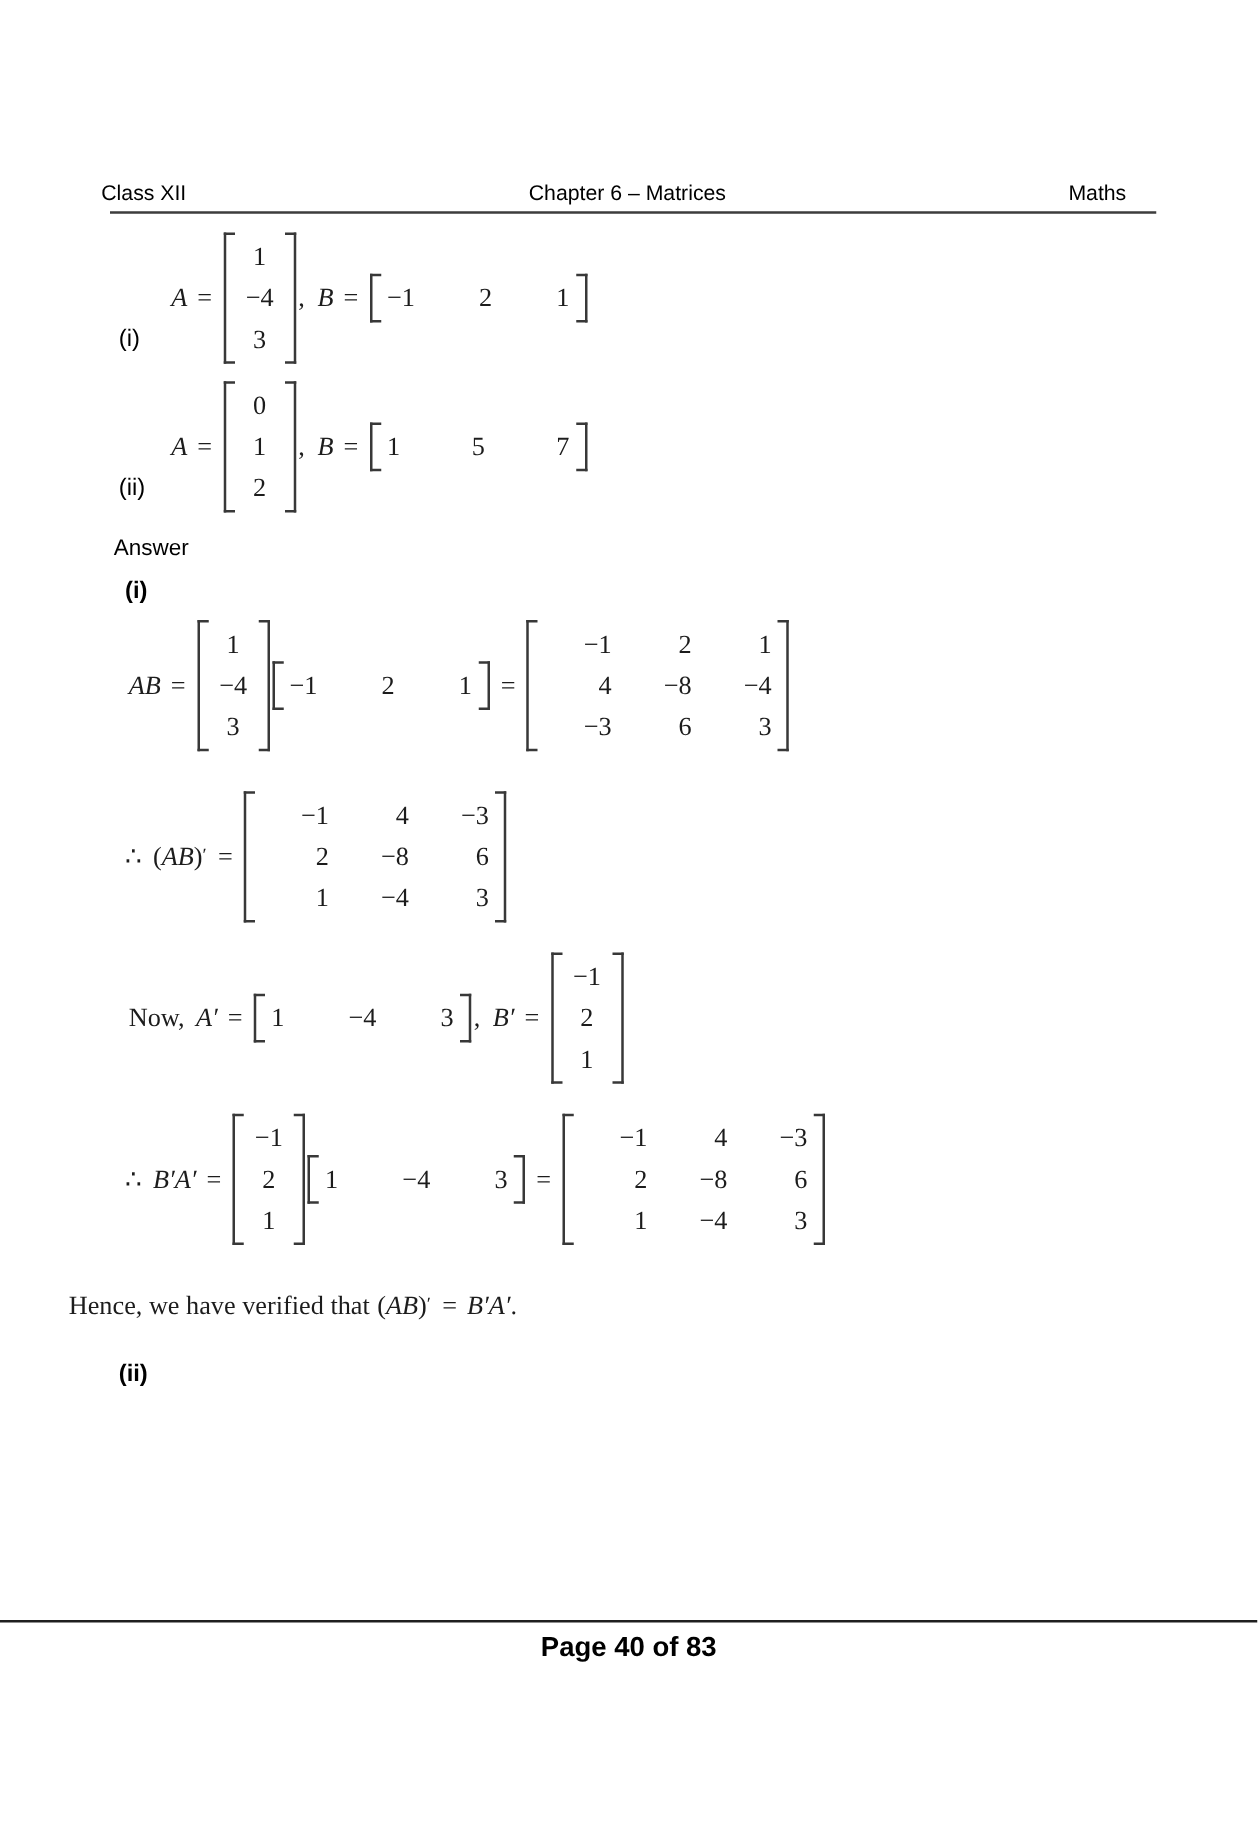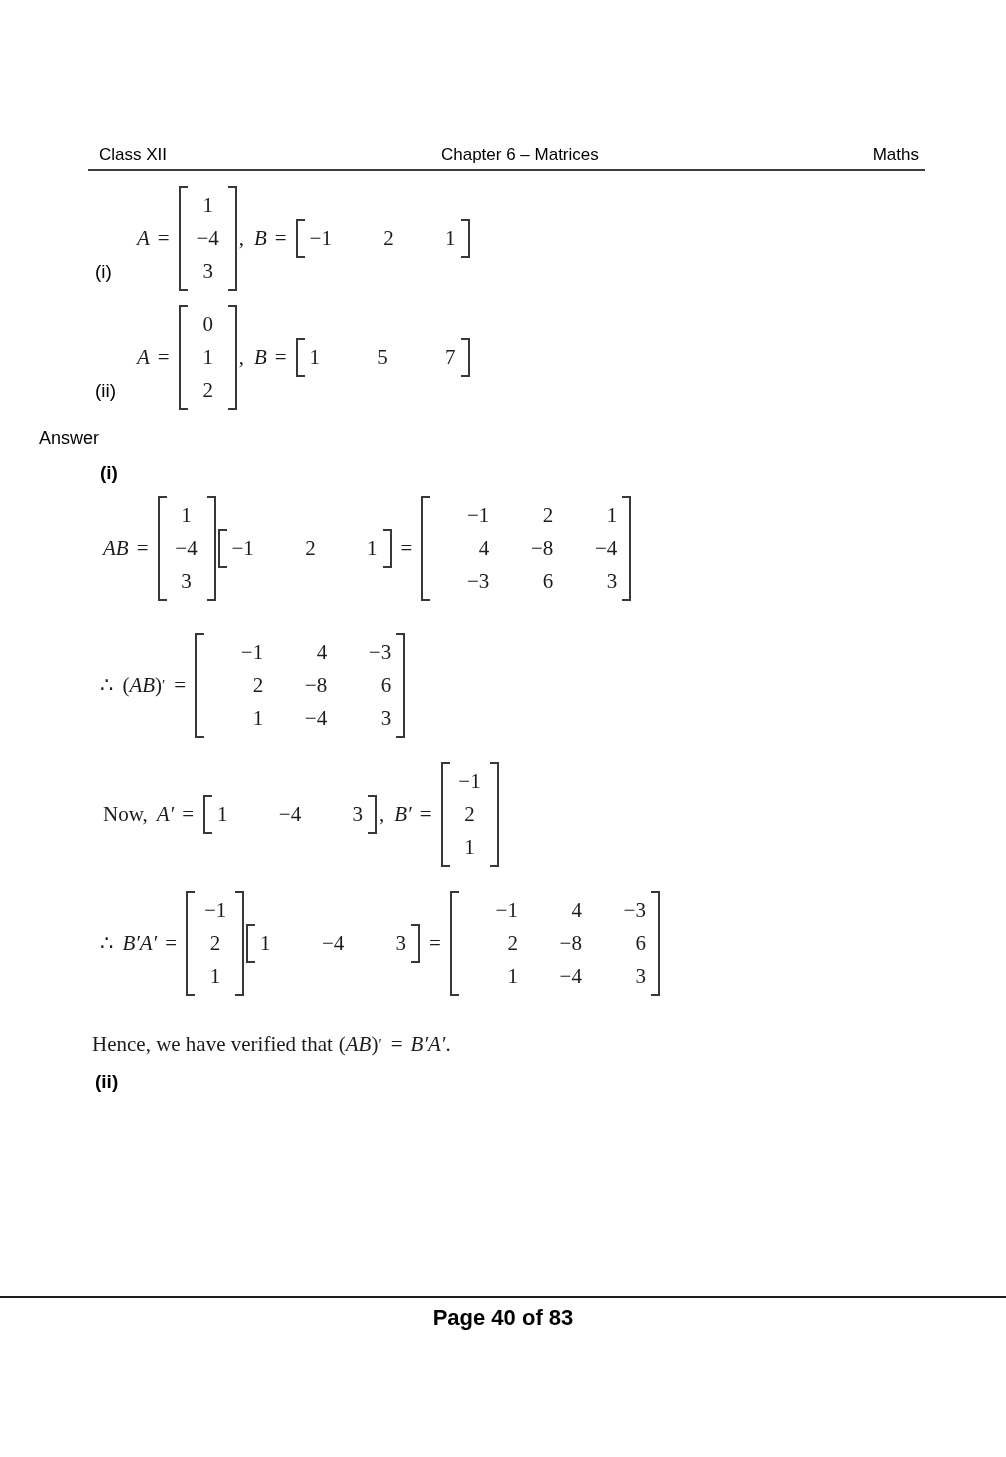--- a/index.html
+++ b/index.html
@@ -1,43 +1,43 @@
 <!DOCTYPE html>
 <html><head>
 <meta charset="utf-8">
 <style>
   html,body{margin:0;padding:0;}
   body{
     width:1006px;height:1457px;position:relative;background:#ffffff;
     font-family:"Liberation Sans",sans-serif;color:#111;overflow:hidden;
   }
   
-  .header{position:absolute;top:145px;left:99px;width:820px;display:flex;
+  .header{position:absolute;top:145px;left:81px;width:820px;display:flex;
     justify-content:space-between;align-items:baseline;font-size:17px;color:#000;}
   .header-rule{position:absolute;top:169px;left:88px;width:837px;height:2px;background:#3d3d3d;}
   
   .footer-rule{position:absolute;top:1296px;left:0;width:1006px;height:2px;background:#1f1f1f;}
   .footer-text{position:absolute;top:1305px;left:0;width:1006px;text-align:center;
     font-weight:bold;font-size:22px;color:#000;}
   
   .content{position:absolute;top:186px;left:0;width:1006px;}
   .prob-row{display:flex;align-items:flex-end;padding-left:95px;margin-bottom:14px;}
   .prob-row.second{margin-bottom:18px;}
   .plabel{font-size:19px;width:42px;padding-bottom:8px;flex:none;color:#000;}
-  .answer-heading{padding-left:39px;font-size:18px;color:#000;margin-bottom:13px;}
+  .answer-heading{padding-left:91px;font-size:18px;color:#000;margin-bottom:13px;}
   .part-label{padding-left:100px;font-size:19px;font-weight:bold;color:#000;margin-bottom:12px;}
   .part-label.last{padding-left:95px;margin-bottom:0;}
   
   .math-line{display:flex;align-items:center;font-family:"Liberation Serif",serif;
     font-size:21px;color:#1c1c1c;}
   .ml-ab{padding-left:103px;margin-bottom:32px;}
   .ml-abt{padding-left:100px;margin-bottom:24px;}
   .ml-now{padding-left:103px;margin-bottom:24px;}
   .ml-ba{padding-left:100px;margin-bottom:36px;}
-  .ml-hence{padding-left:92px;margin-bottom:14px;}
+  .ml-hence{padding-left:55px;margin-bottom:32px;}
   .mvar{font-style:italic;}
   .meq{margin:0 8px;}
   .mcomma{margin:0 10px 0 1px;}
   .mtherefore{margin-right:9px;}
   .prime{font-size:0.72em;vertical-align:0.45em;margin-right:1px;}
   
   .matrix{display:inline-flex;align-items:stretch;margin:0 1px;}
   .bracket{flex:none;}
   .bl{width:7px;border:2px solid #383838;border-right:none;}
   .br{width:7px;border:2px solid #383838;border-left:none;}

